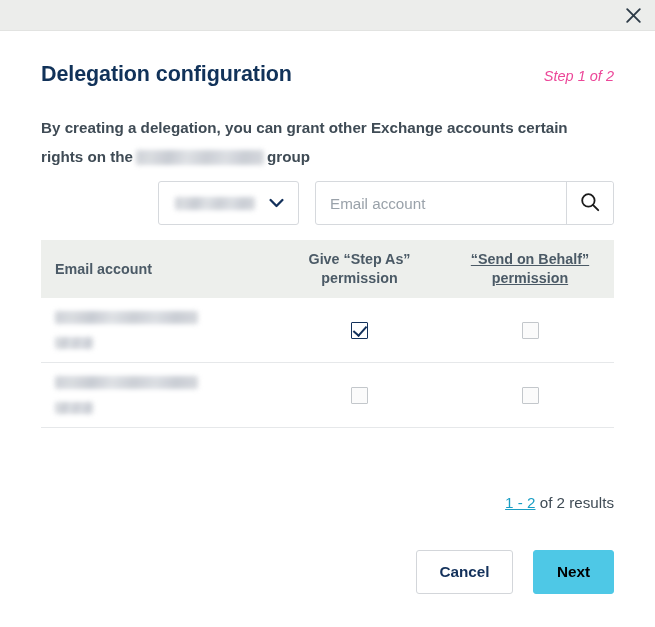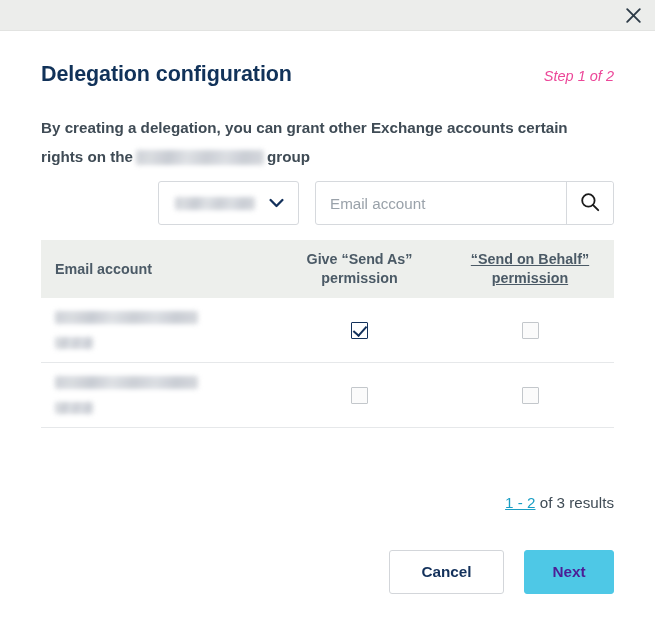--- a/index.html
+++ b/index.html
@@ -264,30 +264,30 @@
   .btn {
     font-family: "Liberation Sans", sans-serif;
     font-size: 15.3px;
     font-weight: bold;
     border-radius: 3px;
     cursor: pointer;
     box-sizing: border-box;
     height: 44px;
   }
   .btn-cancel {
-    width: 115px;
+    width: 97px;
     background: #ffffff;
     border: 1px solid #d3d6da;
     color: #13315b;
   }
   .btn-next {
-    width: 90px;
+    width: 81px;
     background: #4ec8e6;
     border: 1px solid #4ec8e6;
-    color: #4c1d95;
+    color: #000000;
   }
 </style>
 </head>
 <body>
 
 <div class="titlebar">
   <button class="close-btn">
     <span>
       <svg width="17" height="17" viewBox="0 0 17 17" aria-hidden="true">
         <path d="M2.2 2.2 L14.8 14.8 M14.8 2.2 L2.2 14.8" stroke="#2d3b47" stroke-width="1.9" stroke-linecap="round" fill="none"></path>
@@ -329,21 +329,21 @@
         </span>
       </button>
     </div>
   </div>
 
   <div class="table">
 
     <div class="thead">
       <div class="th th-email">Email account</div>
       <div class="th th-sendas">
-        <div>Give “Send As”</div>
+        <div>Give “Step As”</div>
         <div>permission</div>
       </div>
       <div class="th th-behalf">
         <div>“Send on Behalf”</div>
         <div>permission</div>
       </div>
     </div>
 
     <div class="trow">
       <div class="td-email">
@@ -366,21 +366,21 @@
       <div class="td-check td-sendas">
         <span class="cbox"></span>
       </div>
       <div class="td-check td-behalf">
         <span class="cbox"></span>
       </div>
     </div>
   </div>
 
   <div class="pager">
-    <span class="pager-link">1 - 2</span><span> of 3 results</span>
+    <span class="pager-link">1 - 2</span><span> of 2 results</span>
   </div>
 
   <div class="footer">
     <button class="btn btn-cancel">Cancel</button>
     <button class="btn btn-next">Next</button>
   </div>
 
 </div>
 
 </body></html>

